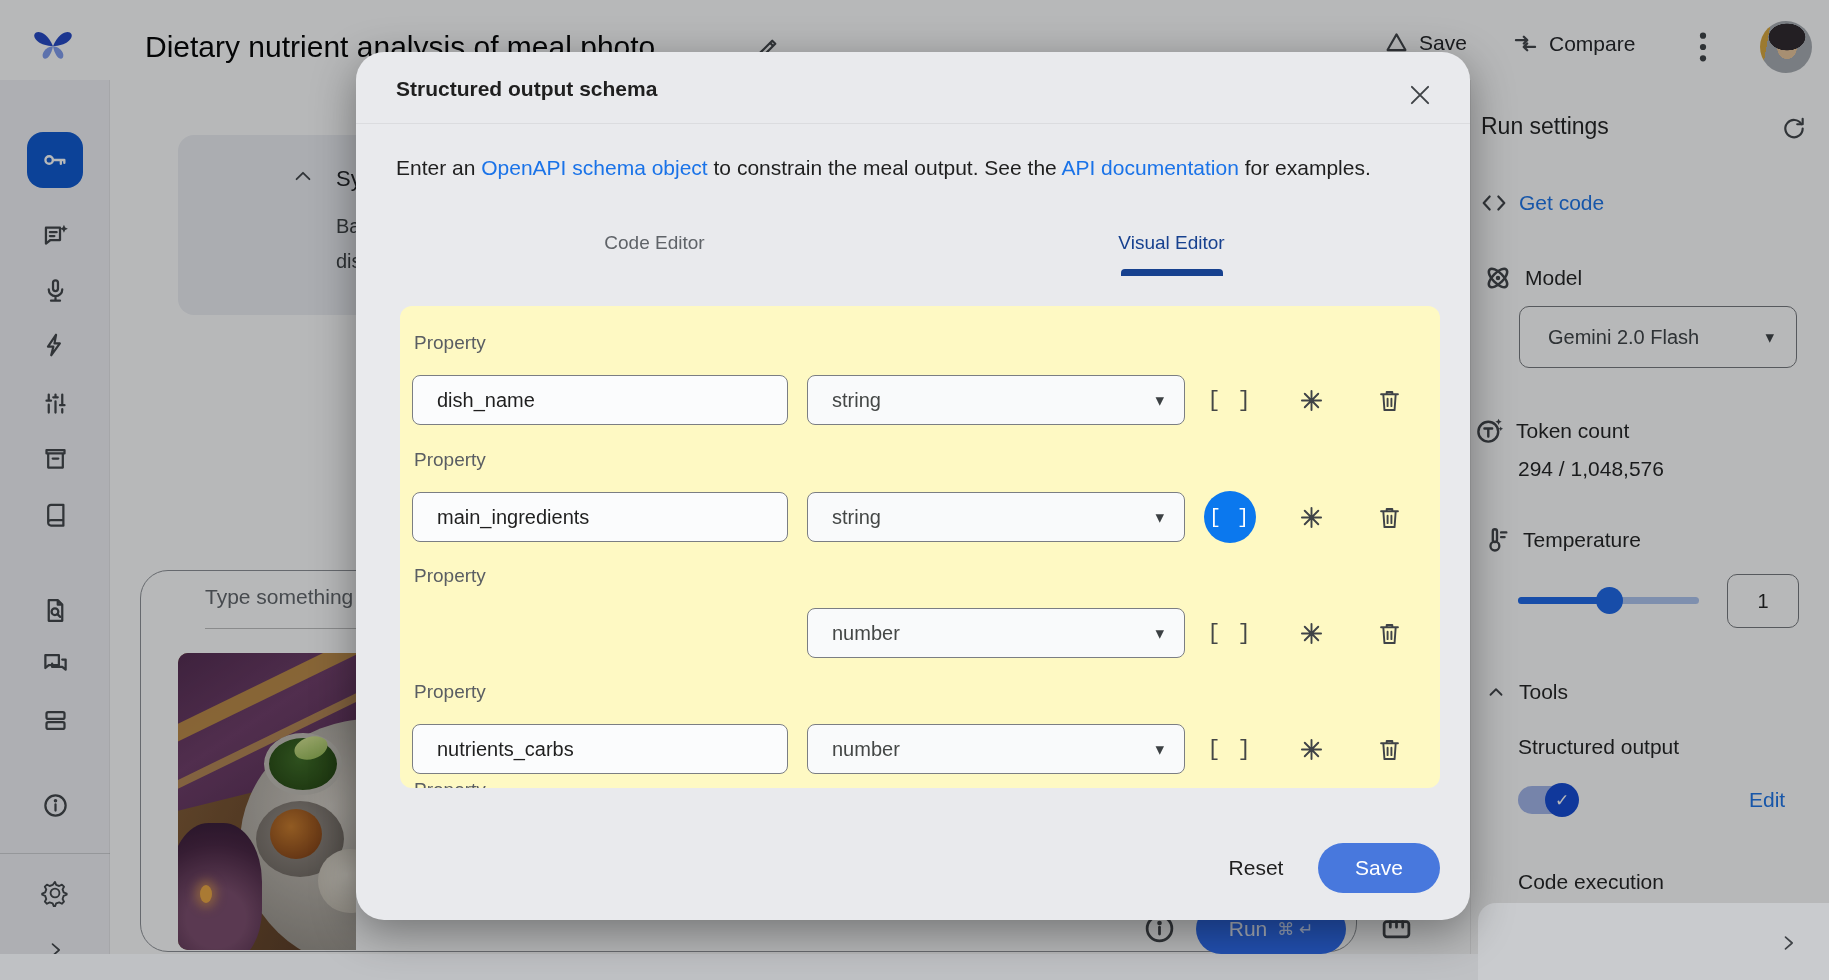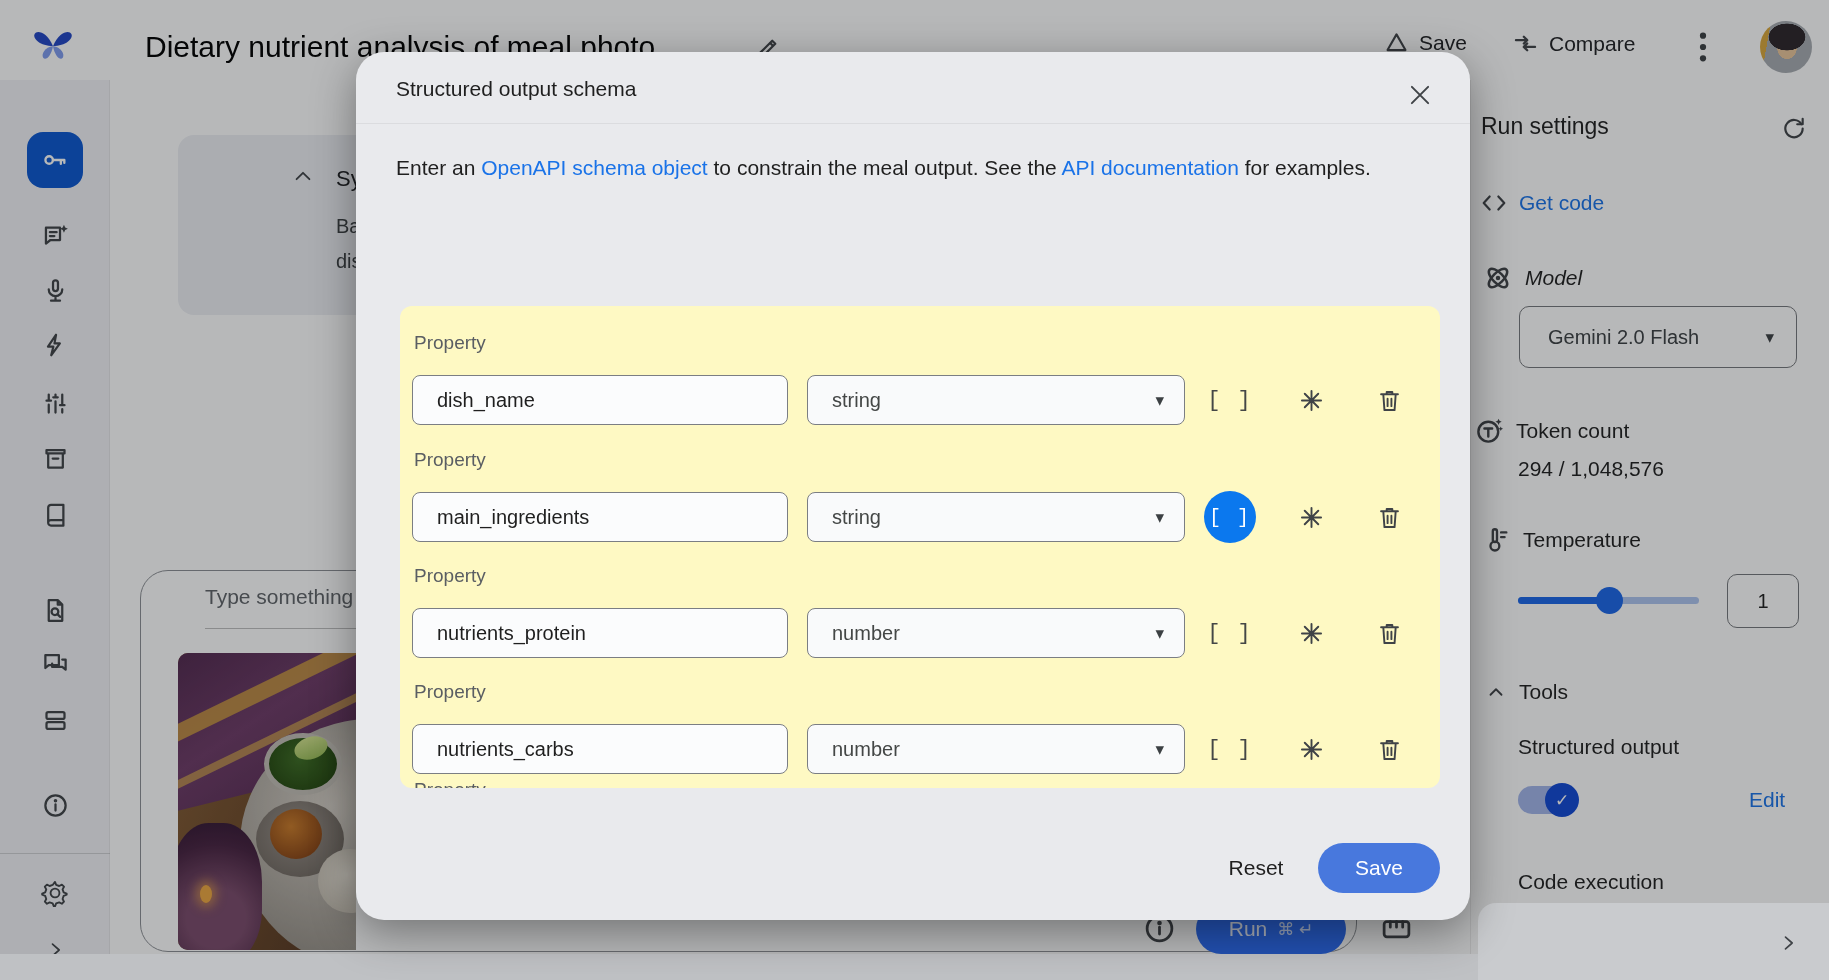--- a/index.html
+++ b/index.html
@@ -55,21 +55,21 @@
     background:#1148d4; color:#fff; font-size:17px; display:flex; align-items:center; justify-content:center; }
 
   
   .scrim { left:0; top:0; width:1829px; height:980px; background:rgba(18,19,22,.30); z-index:50; }
   .strip-bottom { left:0; top:954px; width:1478px; height:26px; background:#bfc1c4; z-index:60; }
   .block-br { left:1478px; top:903px; width:351px; height:77px; background:#c9cbce; border-radius:18px 0 0 0; z-index:60; }
 
   
   .modal { left:356px; top:52px; width:1114px; height:868px; background:#e9eaed; border-radius:28px;
     box-shadow:0 12px 44px rgba(0,0,0,.38); z-index:100; overflow:hidden; }
-  .m-title { left:40px; top:25px; font-size:21px; font-weight:400; color:#1f1f1f; }
+  .m-title { left:40px; top:25px; font-size:21px; font-weight:700; color:#1f1f1f; }
   .m-head-line { left:0; top:71px; width:1114px; height:1px; background:rgba(0,0,0,.06); }
   .m-desc { left:40px; top:104px; width:1040px; font-size:21px; color:#1f1f1f; }
   .m-link { color:#1a73e8; cursor:pointer; }
   .m-tabs { left:40px; top:164px; width:1034px; height:60px; display:flex; }
   .m-tab { flex:1; display:flex; align-items:flex-start; justify-content:center; padding-top:16px;
     font-size:19px; color:#5f6368; position:relative; }
   .m-tab.active { color:#17418f; font-weight:500; }
   .m-tab.active .tab-underline { position:absolute; left:50%; transform:translateX(-50%); bottom:0;
     width:102px; height:7px; border-radius:4px 4px 0 0; background:#17418f; }
   .m-panel { left:44px; top:254px; width:1040px; height:482px; background:#fef9c3; border-radius:12px; overflow:hidden; }
@@ -284,21 +284,21 @@
         </svg>
     </div>
 
     <div class="abs rp-row" style="left:10px; top:110px;">
       <svg class="ic" width="26" height="26" viewBox="0 0 24 24">
           <path d="M8 6 l-5.5 6 5.5 6 M16 6 l5.5 6 -5.5 6"></path>
         </svg>
       <span class="rp-link">Get code</span>
     </div>
 
-    <div class="abs rp-row" style="left:12px; top:183px;font-style:italic;">
+    <div class="abs rp-row" style="left:12px; top:183px;">
       <svg class="ic" width="30" height="30" viewBox="0 0 24 24">
         <ellipse cx="12" cy="12" rx="9.5" ry="4.2" transform="rotate(45 12 12)"></ellipse>
         <ellipse cx="12" cy="12" rx="9.5" ry="4.2" transform="rotate(-45 12 12)"></ellipse>
         <circle cx="12" cy="12" r="0.8" fill="#3f4347"></circle>
       </svg>
       <span class="rp-label">Model</span>
     </div>
     <div class="abs rp-select">
       <span>Gemini 2.0 Flash</span>
       <span class="caret">▾</span>
@@ -363,20 +363,27 @@
       <svg class="ic" width="26" height="26" viewBox="0 0 24 24" style="stroke-width:1.8;">
           <path d="M4.5 4.5 L19.5 19.5 M19.5 4.5 L4.5 19.5"></path>
         </svg>
     </div>
     <div class="abs m-head-line"></div>
 
     <div class="abs m-desc">
       <span>Enter an </span><span class="m-link">OpenAPI schema object</span><span> to constrain the meal output. See the </span><span class="m-link">API documentation</span><span> for examples.</span>
     </div>
 
+    <div class="abs m-tabs">
+      <div class="m-tab">Code Editor</div>
+      <div class="m-tab active">
+        <span>Visual Editor</span>
+        <div class="tab-underline"></div>
+      </div>
+    </div>
 
     <div class="abs m-panel">
 
       <div class="abs p-label" style="top:26px;">Property</div>
       <div class="abs p-input" style="top:69px;">
         <span>dish_name</span>
       </div>
       <div class="abs p-select" style="top:69px;">
         <span>string</span>
         <span class="caret">▾</span>
@@ -411,23 +418,20 @@
             <path d="M12 3.5 V20.5 M3.5 12 H20.5 M6 6 L18 18 M18 6 L6 18"></path>
           </svg>
       </div>
       <div class="abs row-ic" style="left:976px; top:198px;">
         <svg class="ic" width="27" height="27" viewBox="0 0 24 24" style="stroke-width:1.7;">
             <path d="M4.5 6.5 h15 M9.5 6.5 V4.5 h5 v2 M6.5 6.5 l1 14 h9 l1 -14 M10.3 10.5 v6.5 M13.7 10.5 v6.5"></path>
           </svg>
       </div>
 
       <div class="abs p-label" style="top:259px;">Property</div>
-      <div class="abs p-input" style="top:302px;">
-        <span>nutrients_protein</span>
-      </div>
       <div class="abs p-select" style="top:302px;">
         <span>number</span>
         <span class="caret">▾</span>
       </div>
       <div class="abs row-ic" style="left:798px; top:312px;">
         <span class="arr-chip">[ ]</span>
       </div>
       <div class="abs row-ic" style="left:898px; top:314px;">
         <svg class="ic" width="27" height="27" viewBox="0 0 24 24" style="stroke-width:1.7;">
             <path d="M12 3.5 V20.5 M3.5 12 H20.5 M6 6 L18 18 M18 6 L6 18"></path>

